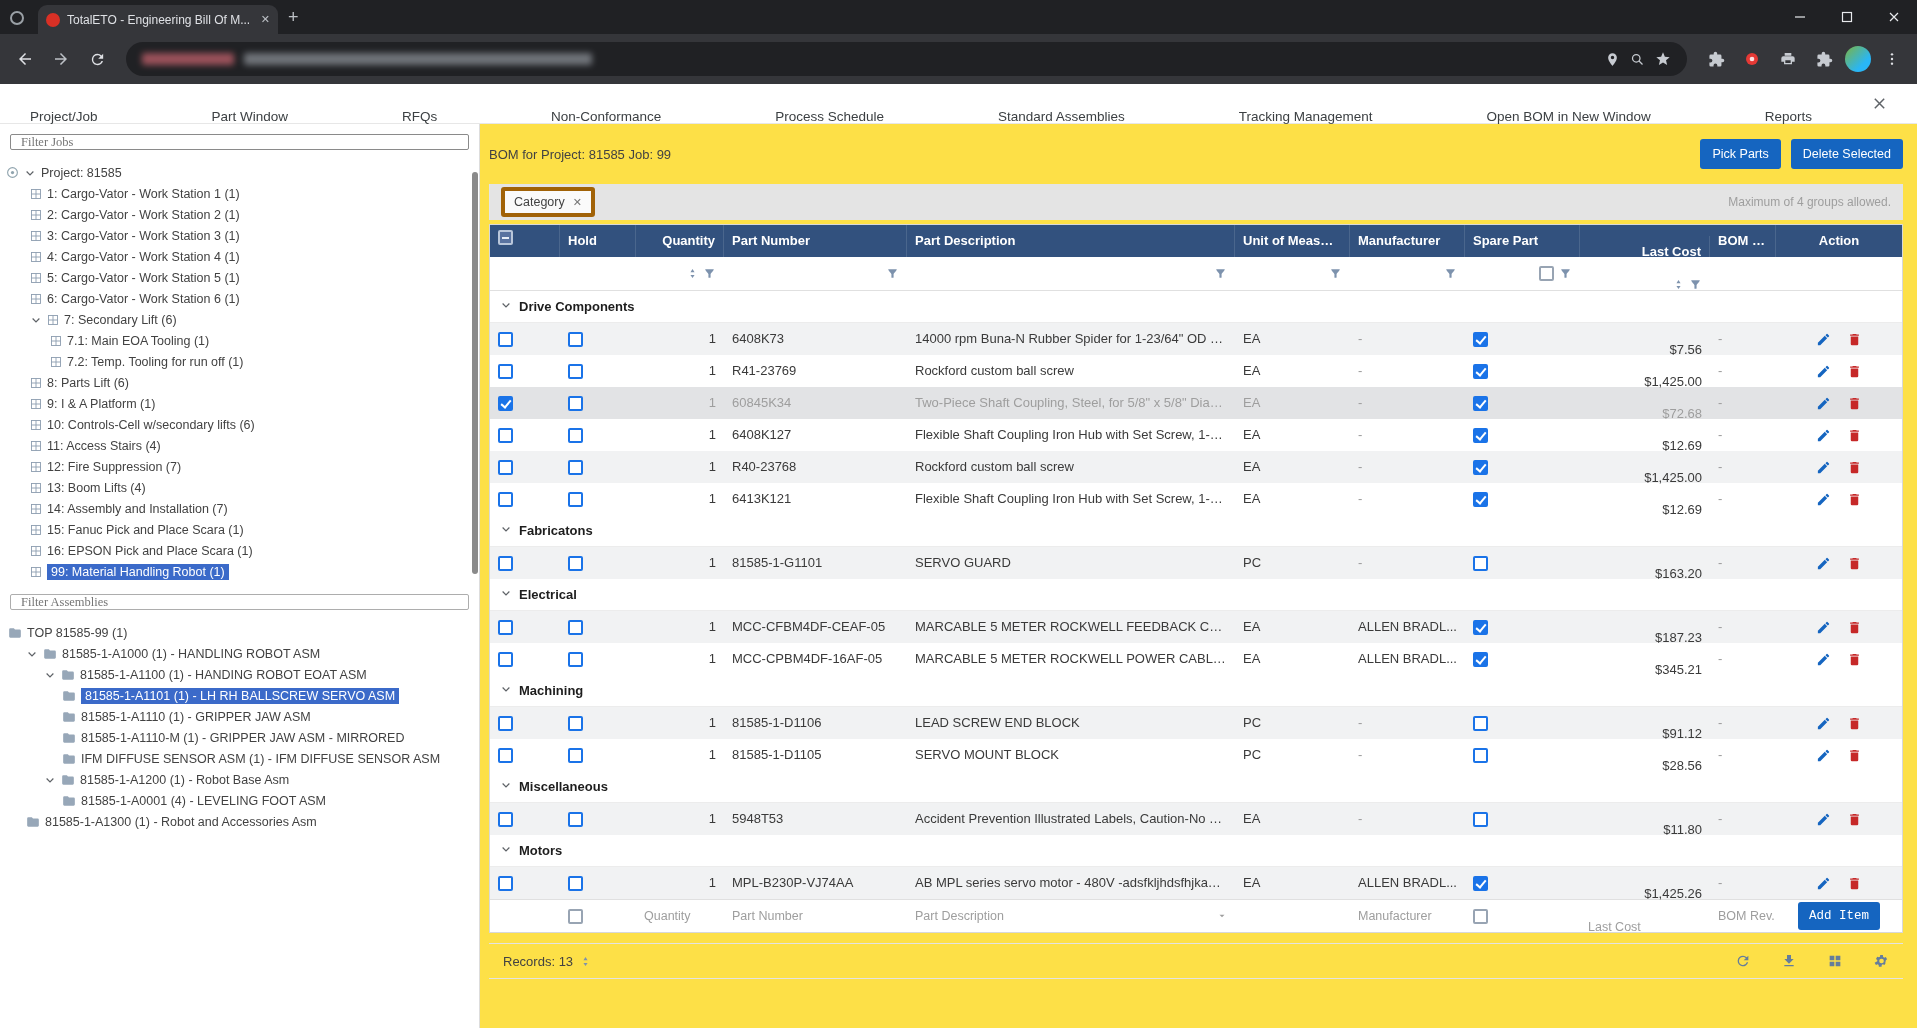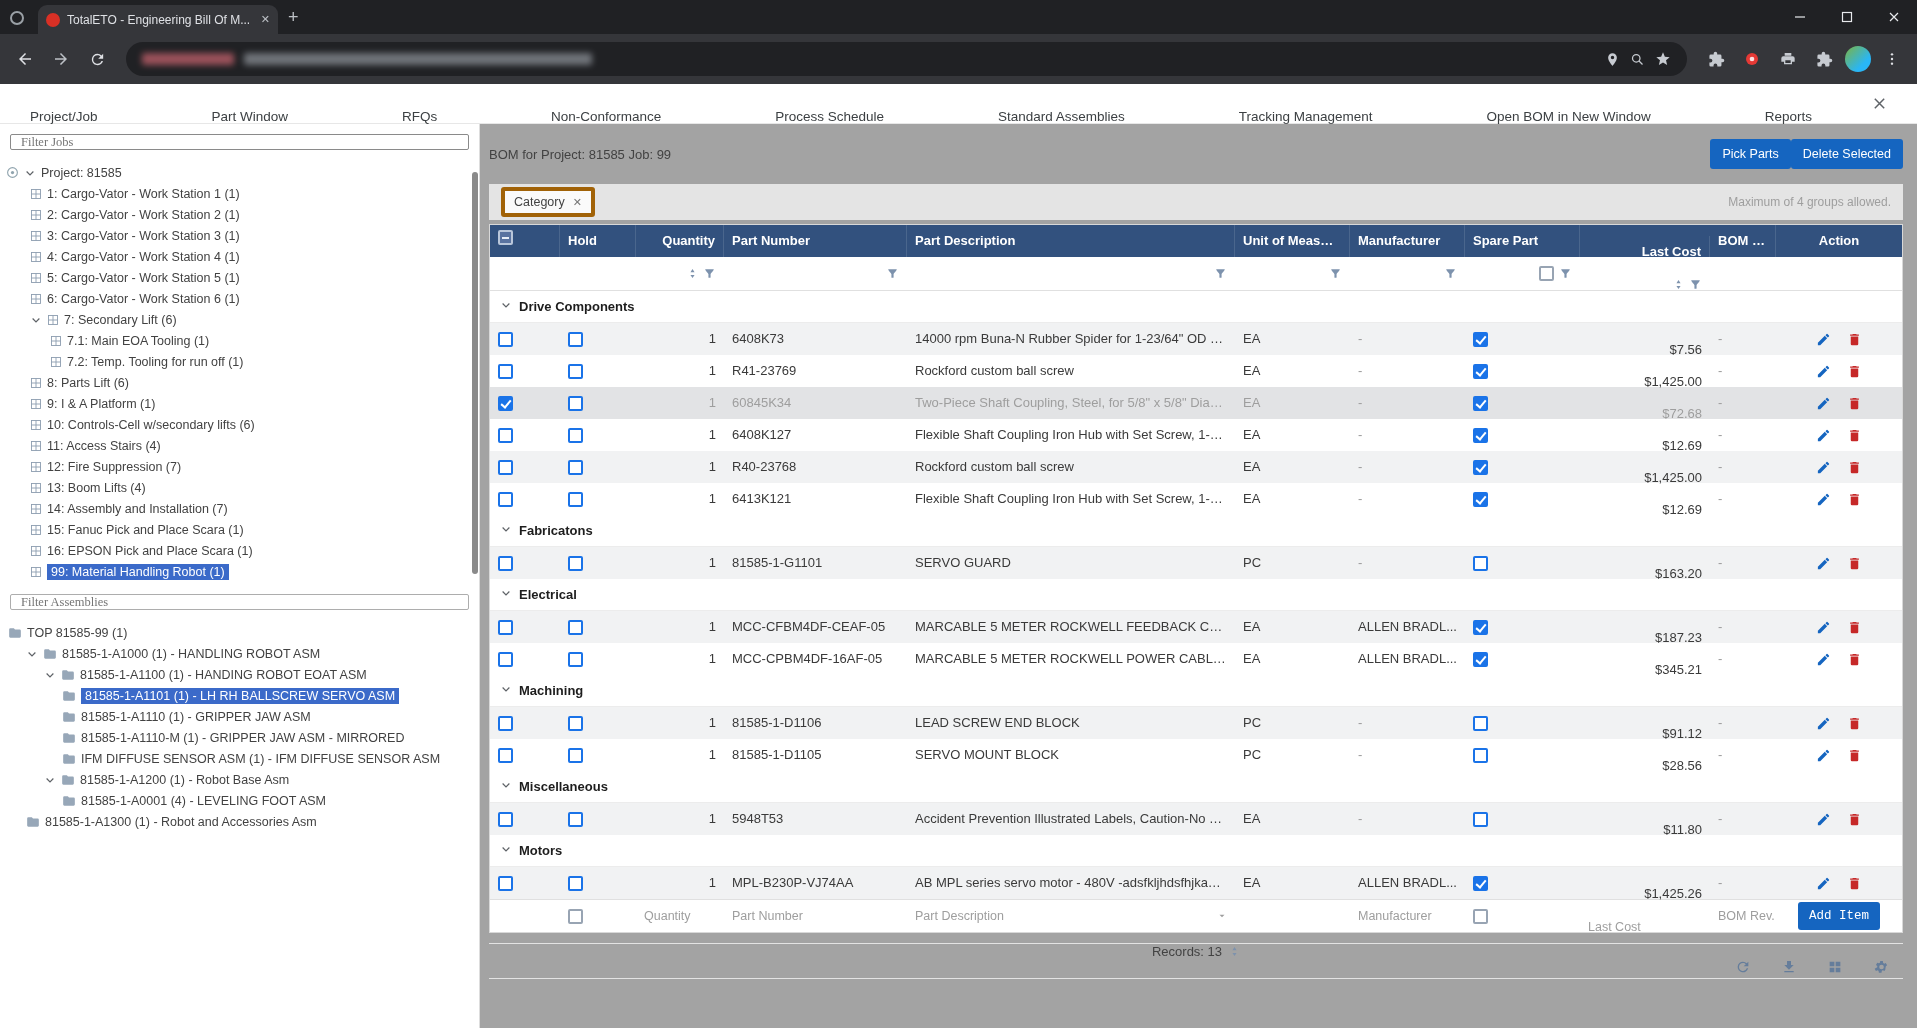--- a/index.html
+++ b/index.html
@@ -30,38 +30,38 @@
 
   
   .appnav { height:40px; background:#fff; border-bottom:1px solid #e7e7e7; display:flex; align-items:center; padding:0 30px; }
   .appnav-items { flex:1; display:flex; justify-content:space-between; align-items:center; margin-right:60px;margin-top:26px; }
   .nav-item { font-size:13.5px; color:#3c4043; white-space:nowrap; cursor:default; }
   .appnav-close { display:flex; align-items:center; }
 
   
   .content { display:flex; height:904px; background:#fff; }
   .sidebar { width:480px; border-right:1px solid #ddd; position:relative; background:#fff; overflow:hidden; }
-  .main { flex:1; padding:0 14px 0 9px; background:#a3a3a3; }
+  .main { flex:1; padding:0 14px 0 9px; background:#fde047; }
 
   
   .filter-input { margin:10px; width:calc(100% - 20px); height:16px; border:1px solid #8a8a8a; border-radius:2px;
     padding:0 10px; font-size:12.5px; color:#424242; font-family:Liberation Serif, serif; }
   .filter-input::placeholder { color:#757575; }
   .filter-input.light { border-color:#adadad; }
   .tree { padding:2px 0; }
   .tree-row { height:21px; display:flex; align-items:center; gap:5px; font-size:12.5px; color:#424242; white-space:nowrap; }
   .tree-row .t-icon { display:flex; align-items:center; flex-shrink:0; }
   .t-lbl.sel { background:var(--selection-blue,#3b6ac9); color:#fff; padding:1px 4px; }
   .scroll-thumb { position:absolute; right:1px; top:48px; width:6px; height:402px; background:#8a8a8a; border-radius:3px; }
 
   
   .bom-header { height:60px; display:flex; align-items:center; }
   .bom-title { font-size:13px; color:#424242; flex:1; }
   .btn-blue { background:var(--accent-blue,#1565c0); color:#fff; font-size:12.5px; padding:8px 12px;
-    border-radius:3px; border:none; font-family:"Liberation Sans",sans-serif; cursor:default; }
+    border-radius:3px; border:none; margin-left:10px; font-family:"Liberation Sans",sans-serif; cursor:default; }
 
   .group-bar { height:36px; background:#e4e4e4; display:flex; align-items:center; padding:0 12px; }
   .chip { background:#fafafa; border:4px solid #a16207; border-radius:3px; padding:4px 9px;
     font-size:12.5px; color:#424242; display:flex; align-items:center; gap:8px; }
   .chip-x { color:#757575; font-size:11px; }
   .group-note { margin-left:auto; color:#9e9e9e; font-size:12px; }
 
   
   .bom-table { margin-top:4px; border:1px solid #d8d8d8; }
   .cell, .f-cell, .h-cell { padding:0 8px; flex-shrink:0; white-space:nowrap; overflow:hidden; text-overflow:ellipsis; }
@@ -102,21 +102,21 @@
   .cb-header::after { content:""; position:absolute; left:2px; top:4.5px; width:7px; height:2px; background:#e8eef7; }
 
   .add-row { display:flex; align-items:center; height:33px; background:#fff; border-top:1px solid #e0e0e0;
     font-size:12.5px; color:#9e9e9e; }
   .add-row .cell { display:flex; align-items:center; height:33px; }
   .add-desc { justify-content:space-between; }
   .btn-additem { background:var(--accent-blue,#1565c0); color:#fff; font-size:12.5px; padding:7px 11px;
     border-radius:3px; border:none; font-family:Liberation Mono, monospace; }
 
   .table-footer { margin-top:10px; height:36px; border-top:1px solid #e3e3e3; border-bottom:1px solid #e3e3e3;
-    display:flex; align-items:center; padding:0 14px;flex-direction:column; }
+    display:flex; align-items:center; padding:0 14px; }
   .records { font-size:13px; color:#424242; display:flex; align-items:center; gap:7px; }
   .footer-icons { margin-left:auto; display:flex; gap:30px; align-items:center; }
 </style>
 </head>
 <body>
 
 <div class="tabstrip">
   <span class="tabsearch"></span>
   <div class="tab">
     <span class="favicon"></span>

